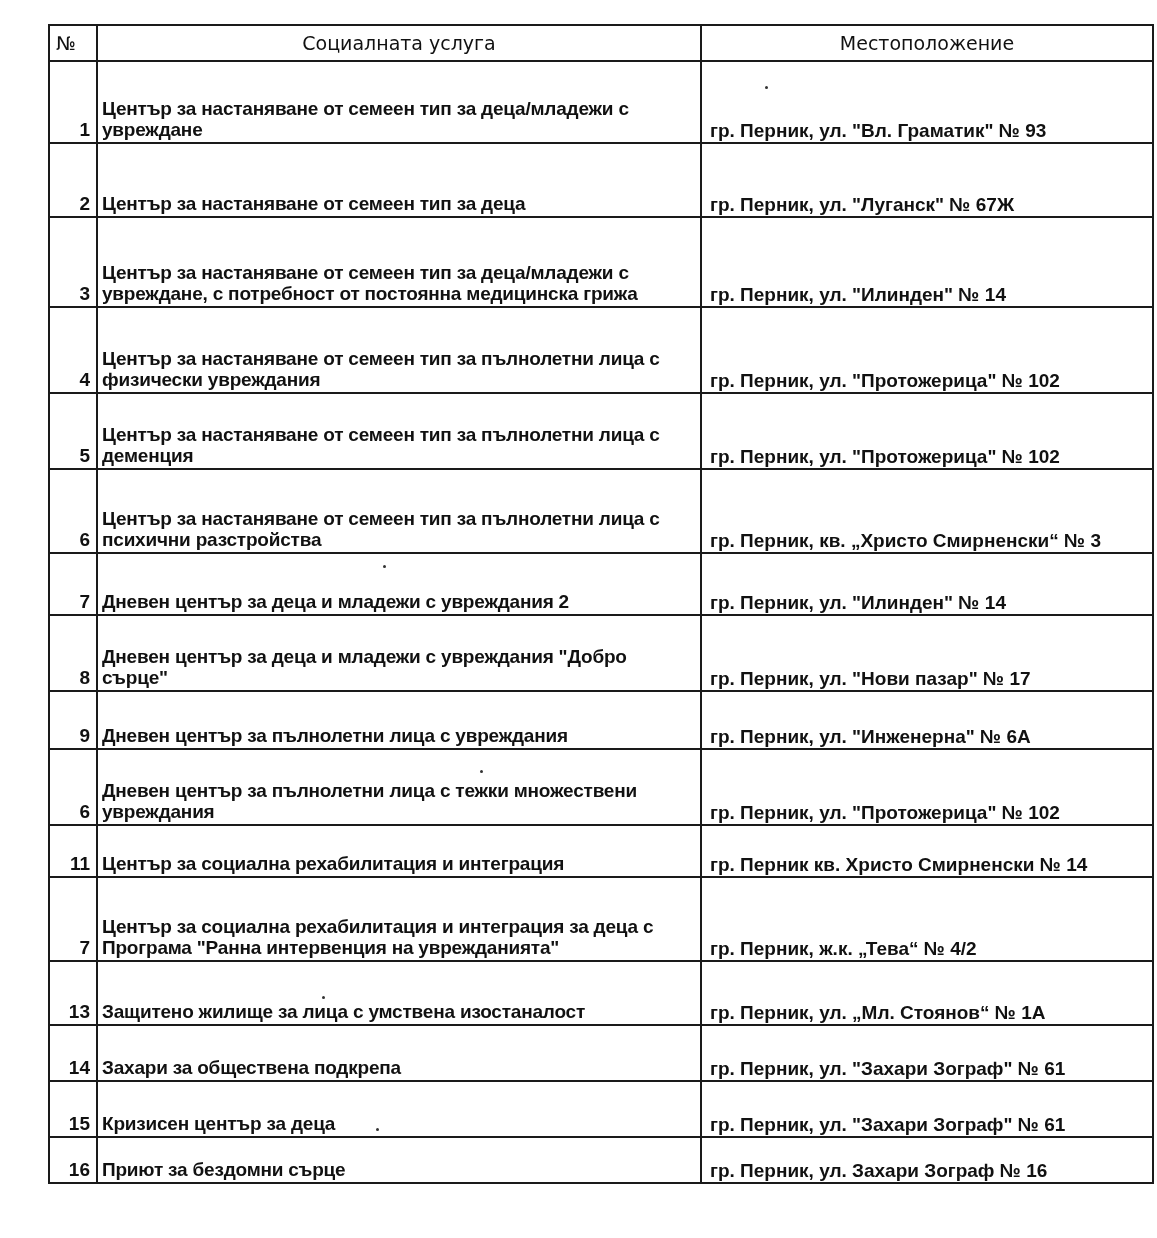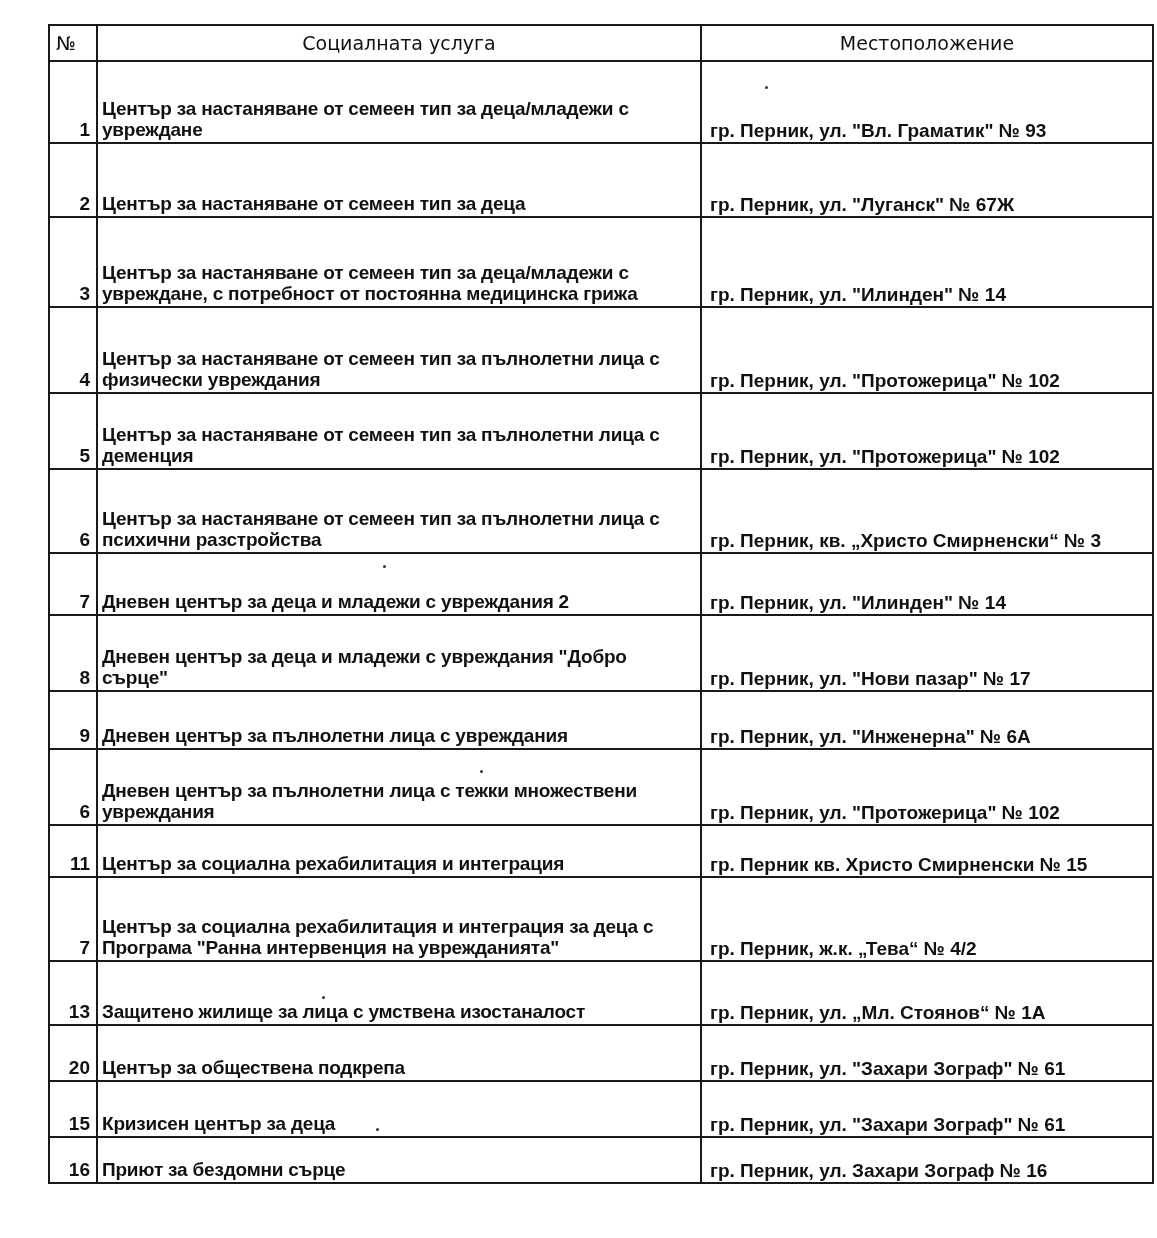--- a/index.html
+++ b/index.html
@@ -138,35 +138,35 @@
         <td class="loc">гр. Перник, ул. "Инженерна" № 6А</td>
       </tr>
       <tr style="height:76px">
         <td class="num">6</td>
         <td class="svc">Дневен център за пълнолетни лица с тежки множествени увреждания</td>
         <td class="loc">гр. Перник, ул. "Протожерица" № 102</td>
       </tr>
       <tr style="height:52px">
         <td class="num">11</td>
         <td class="svc">Център за социална рехабилитация и интеграция</td>
-        <td class="loc">гр. Перник кв. Христо Смирненски № 15</td>
+        <td class="loc">гр. Перник кв. Христо Смирненски № 14</td>
       </tr>
       <tr style="height:84px">
         <td class="num">7</td>
         <td class="svc">Център за социална рехабилитация и интеграция за деца с Програма "Ранна интервенция на уврежданията"</td>
         <td class="loc">гр. Перник, ж.к. „Тева“ № 4/2</td>
       </tr>
       <tr style="height:64px">
         <td class="num">13</td>
         <td class="svc">Защитено жилище за лица с умствена изостаналост</td>
         <td class="loc">гр. Перник, ул. „Мл. Стоянов“ № 1А</td>
       </tr>
       <tr style="height:56px">
-        <td class="num">20</td>
-        <td class="svc">Център за обществена подкрепа</td>
+        <td class="num">14</td>
+        <td class="svc">Захари за обществена подкрепа</td>
         <td class="loc">гр. Перник, ул. "Захари Зограф" № 61</td>
       </tr>
       <tr style="height:56px">
         <td class="num">15</td>
         <td class="svc">Кризисен център за деца</td>
         <td class="loc">гр. Перник, ул. "Захари Зограф" № 61</td>
       </tr>
       <tr style="height:46px">
         <td class="num">16</td>
         <td class="svc">Приют за бездомни сърце</td>

